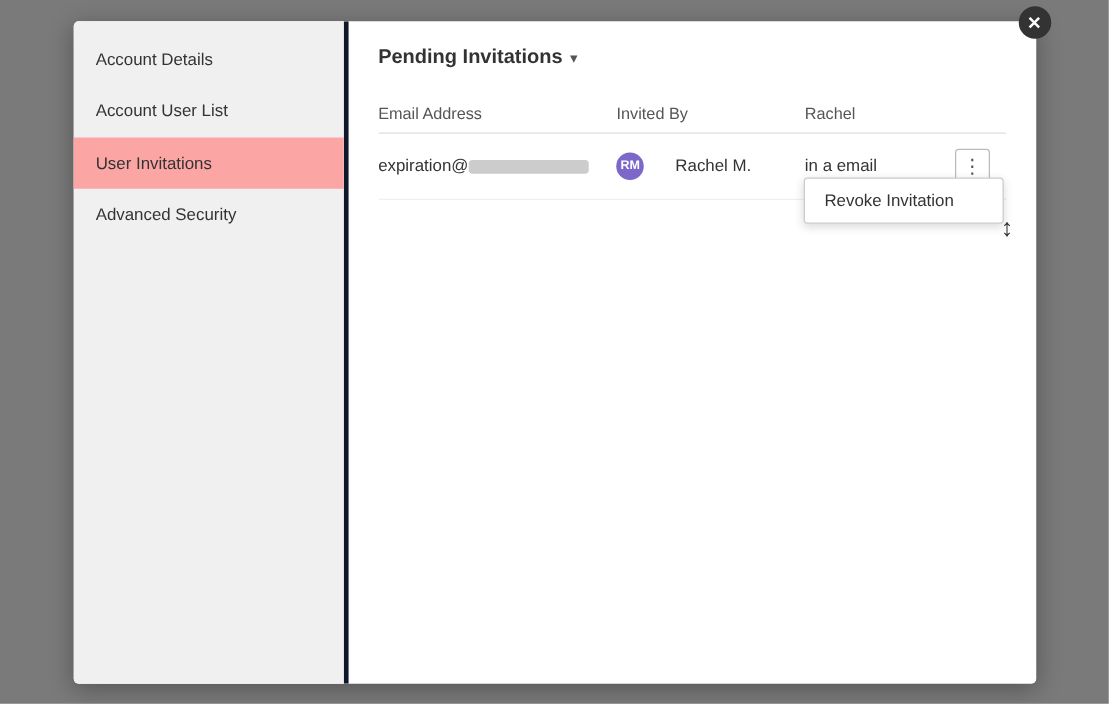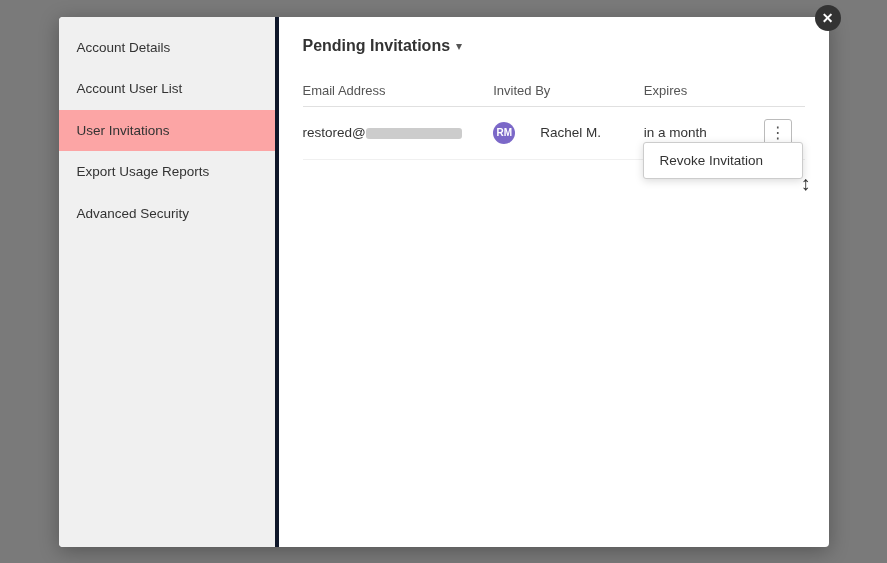--- a/index.html
+++ b/index.html
@@ -223,54 +223,51 @@
     <div class="sidebar-item">
       <span>Account Details</span>
     </div>
     <div class="sidebar-item">
       <span>Account User List</span>
     </div>
     <div class="sidebar-item active">
       <span>User Invitations</span>
     </div>
     <div class="sidebar-item">
-      <span>Export Usage Reports</span>
-    </div>
-    <div class="sidebar-item">
       <span>Advanced Security</span>
     </div>
   </div>
 
   <div class="main-content">
     <div class="section-header">
       <span class="section-title">Pending Invitations</span>
       <span class="dropdown-arrow">▾</span>
     </div>
 
     <table class="table">
       <thead>
         <tr>
           <th class="col-email">Email Address</th>
           <th class="col-invited">Invited By</th>
-          <th class="col-expires">Expires</th>
+          <th class="col-expires">Rachel</th>
           <th class="col-actions"></th>
         </tr>
       </thead>
       <tbody>
         <tr>
           <td>
-            <span>restored@</span><span class="email-blur">██████████.com</span>
+            <span>expiration@</span><span class="email-blur">██████████.com</span>
           </td>
           <td>
             <div class="invited-by-cell">
               <span class="avatar">RM</span>
               <span>Rachel M.</span>
             </div>
           </td>
-          <td>in a month</td>
+          <td>in a email</td>
           <td>
             <button class="kebab-btn">⋮</button>
           </td>
         </tr>
       </tbody>
     </table>
 
     <div class="dropdown-menu">
       <div class="dropdown-menu-item">Revoke Invitation</div>
     </div>

